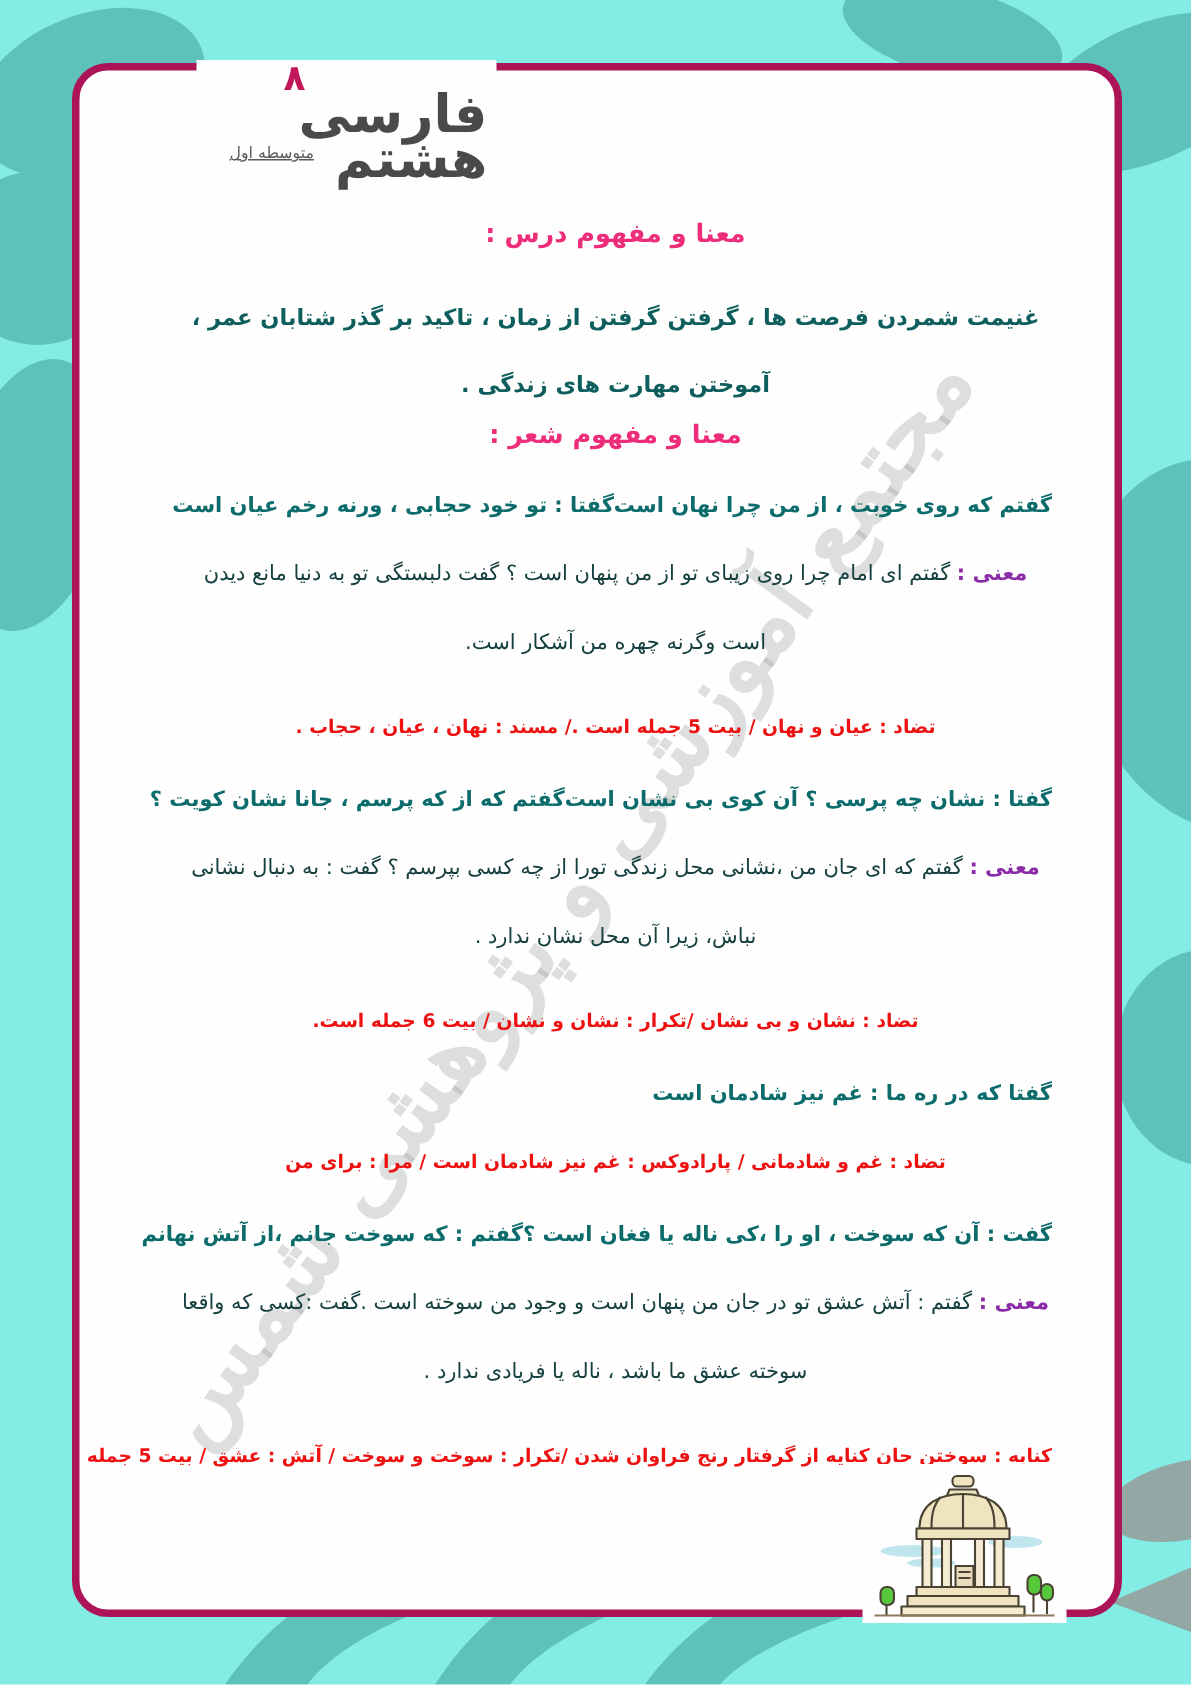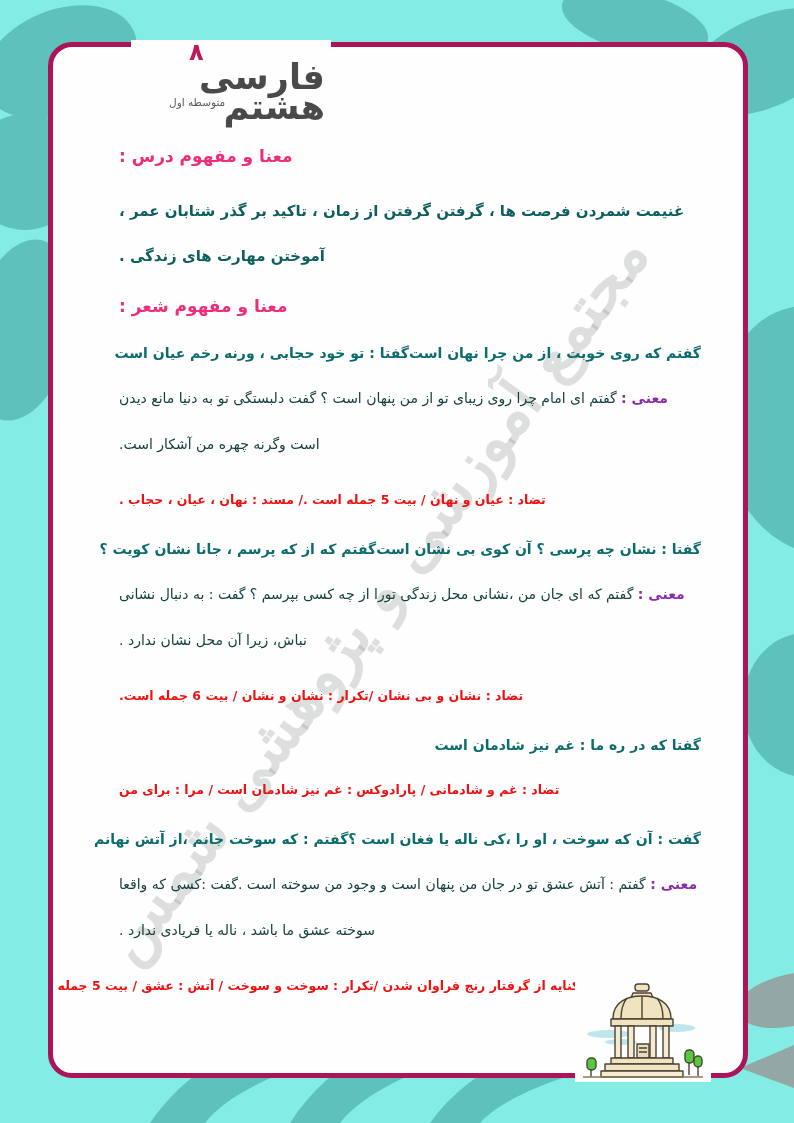--- a/index.html
+++ b/index.html
@@ -20,26 +20,26 @@
   .watermark{
     position:absolute;top:490px;left:-70px;width:820px;
     transform:rotate(-54deg);
     font-size:62px;letter-spacing:8px;font-weight:bold;
     color:rgba(145,150,150,0.30);
     text-align:center;white-space:nowrap;z-index:1;
     font-family:"DejaVu Serif","Liberation Serif",serif;
   }
   .content{
     position:relative;z-index:2;padding:98px 42px 0 66px;
-    direction:rtl;text-align:left;
+    direction:rtl;text-align:center;
   }
   h1.sec{
     margin:0;font-size:17px;font-weight:bold;color:#EE2D7A;line-height:22px;
   }
-  h1.sec.poem{margin-top:16px;}
+  h1.sec.poem{}
   .intro{
     margin:22px 0 0 0;font-size:15px;color:#0E5E5E;font-weight:bold;
     line-height:45px;
   }
   .verse{
     display:flex;justify-content:space-between;direction:rtl;
     margin-top:24px;line-height:24px;white-space:nowrap;
   }
   .verse span{font-size:14px;font-weight:bold;color:#0C6B6B;}
   .meaning{
@@ -57,21 +57,21 @@
   }
   .logo .num{
     position:absolute;top:0px;left:58px;color:#C2175B;
     font-size:24px;font-weight:bold;line-height:24px;
   }
   .logo .title{
     position:absolute;top:22px;right:6px;color:#4A4A4A;
     font-size:35px;font-weight:bold;letter-spacing:1px;line-height:30px;
   }
   .logo .subtitle{
-    position:absolute;top:56px;left:38px;color:#5A5A5A;font-size:10.5px;
+    position:absolute;top:56px;left:22px;color:#5A5A5A;font-size:10.5px;text-decoration:underline;
   }
   
   .monument{
     position:absolute;bottom:-9px;right:32px;width:136px;height:106px;
     background:#FEFEFE;z-index:3;display:flex;align-items:flex-end;justify-content:center;
   }
 </style>
 </head>
 <body>
 

